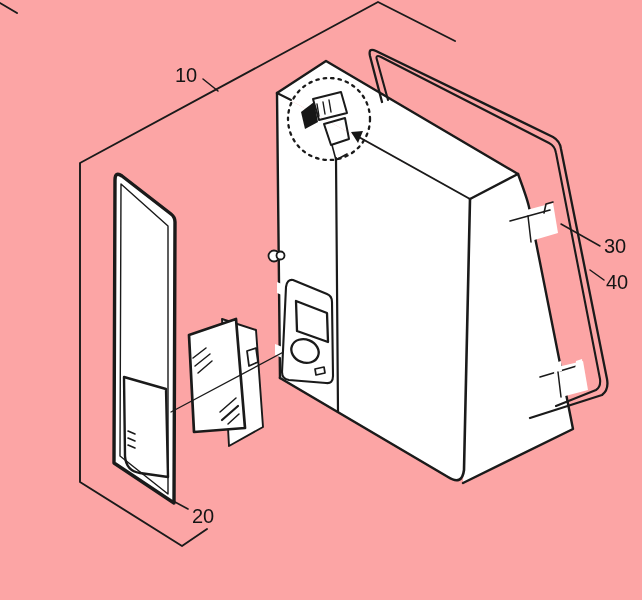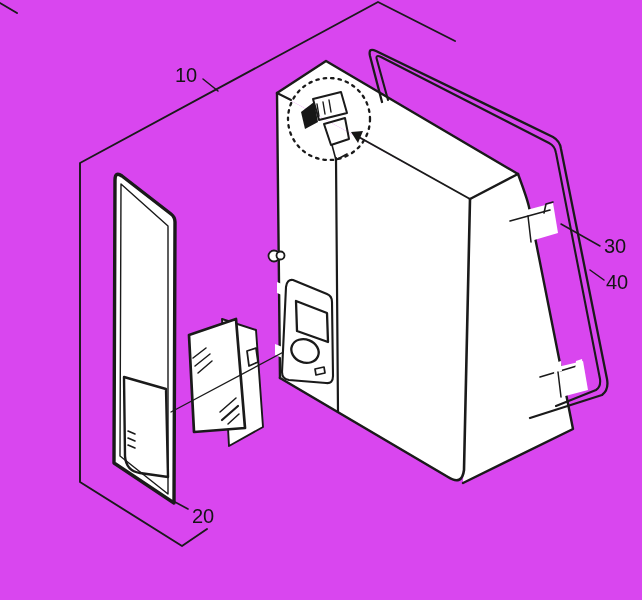--- a/index.html
+++ b/index.html
@@ -1,16 +1,16 @@
 <!DOCTYPE html>
 <html><head>
 <meta charset="utf-8">
 <style>
   html,body{margin:0;padding:0;background:#ffffff;}
-  .canvas{position:relative;width:642px;height:600px;background:#d946ef;overflow:hidden;}
+  .canvas{position:relative;width:642px;height:600px;background:#fca5a5;overflow:hidden;}
   svg{display:block;}
   .lbl{font-family:"Liberation Sans",sans-serif;font-size:20px;fill:#151515;}
   .ln{stroke:#1a1a1a;fill:none;stroke-linecap:round;stroke-linejoin:round;}
   .fillw{fill:#ffffff;stroke:none;}
 </style>
 </head>
 <body>
 
 <div class="canvas">
 <svg width="642" height="600" viewBox="0 0 642 600">

